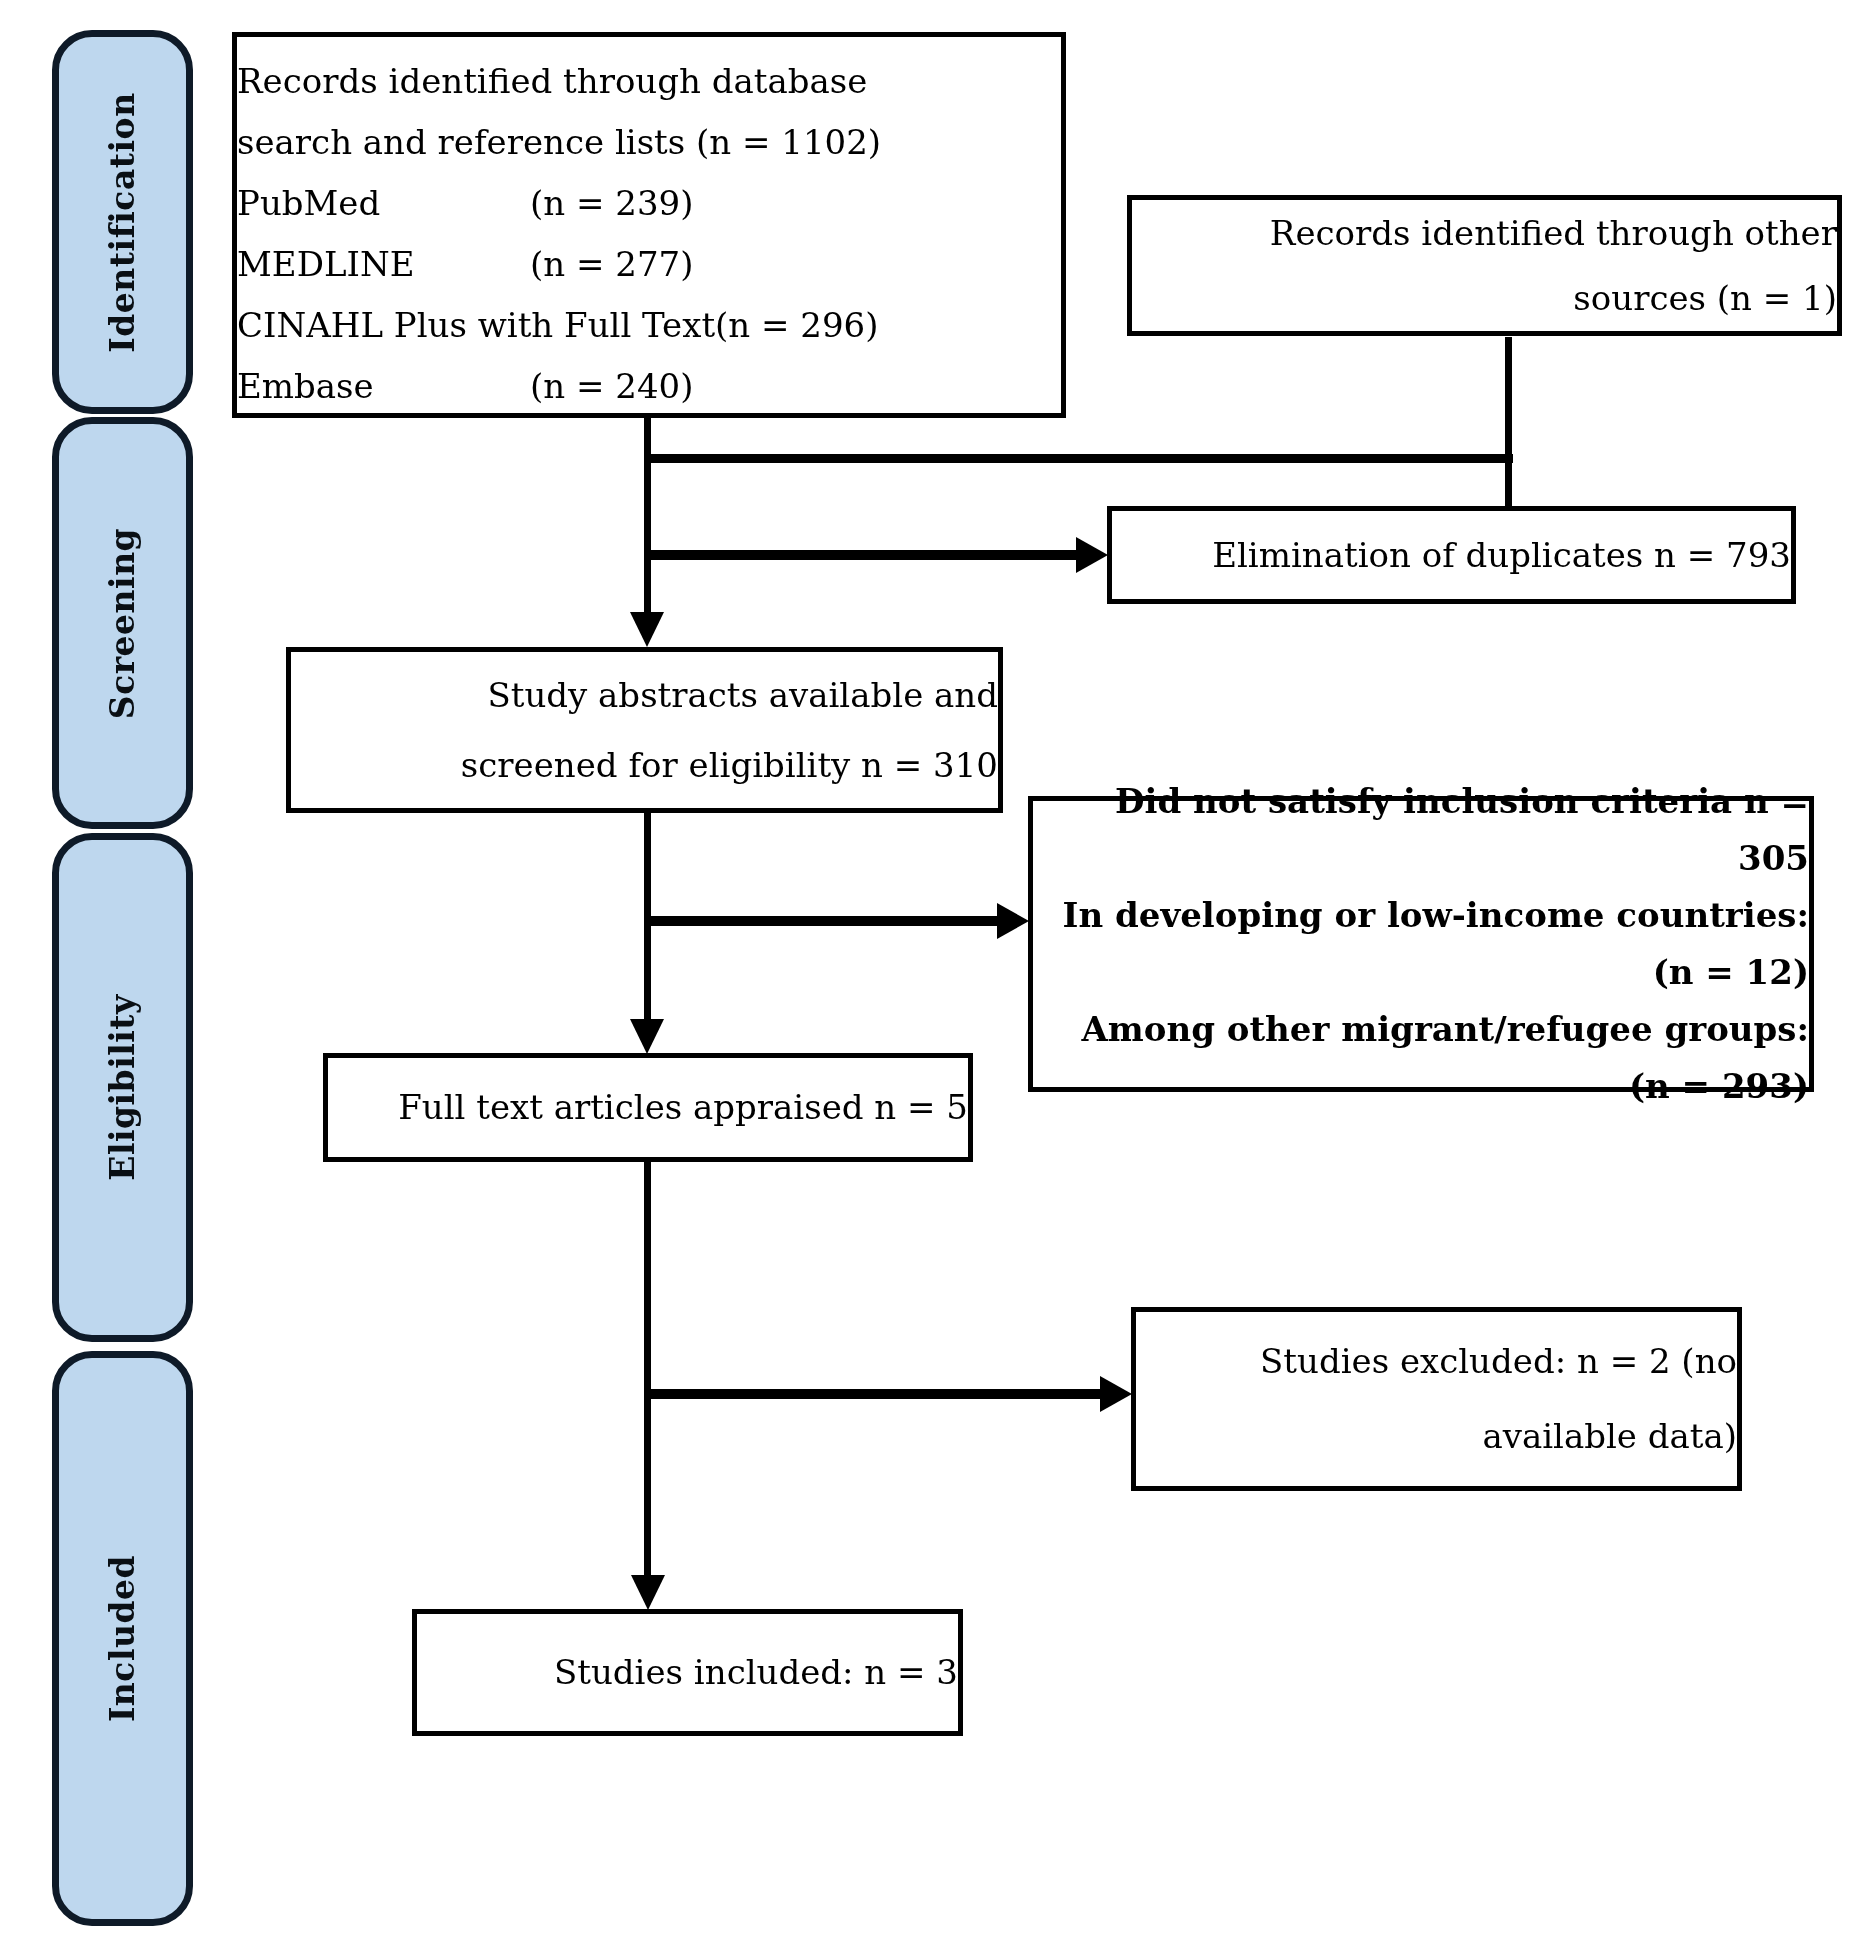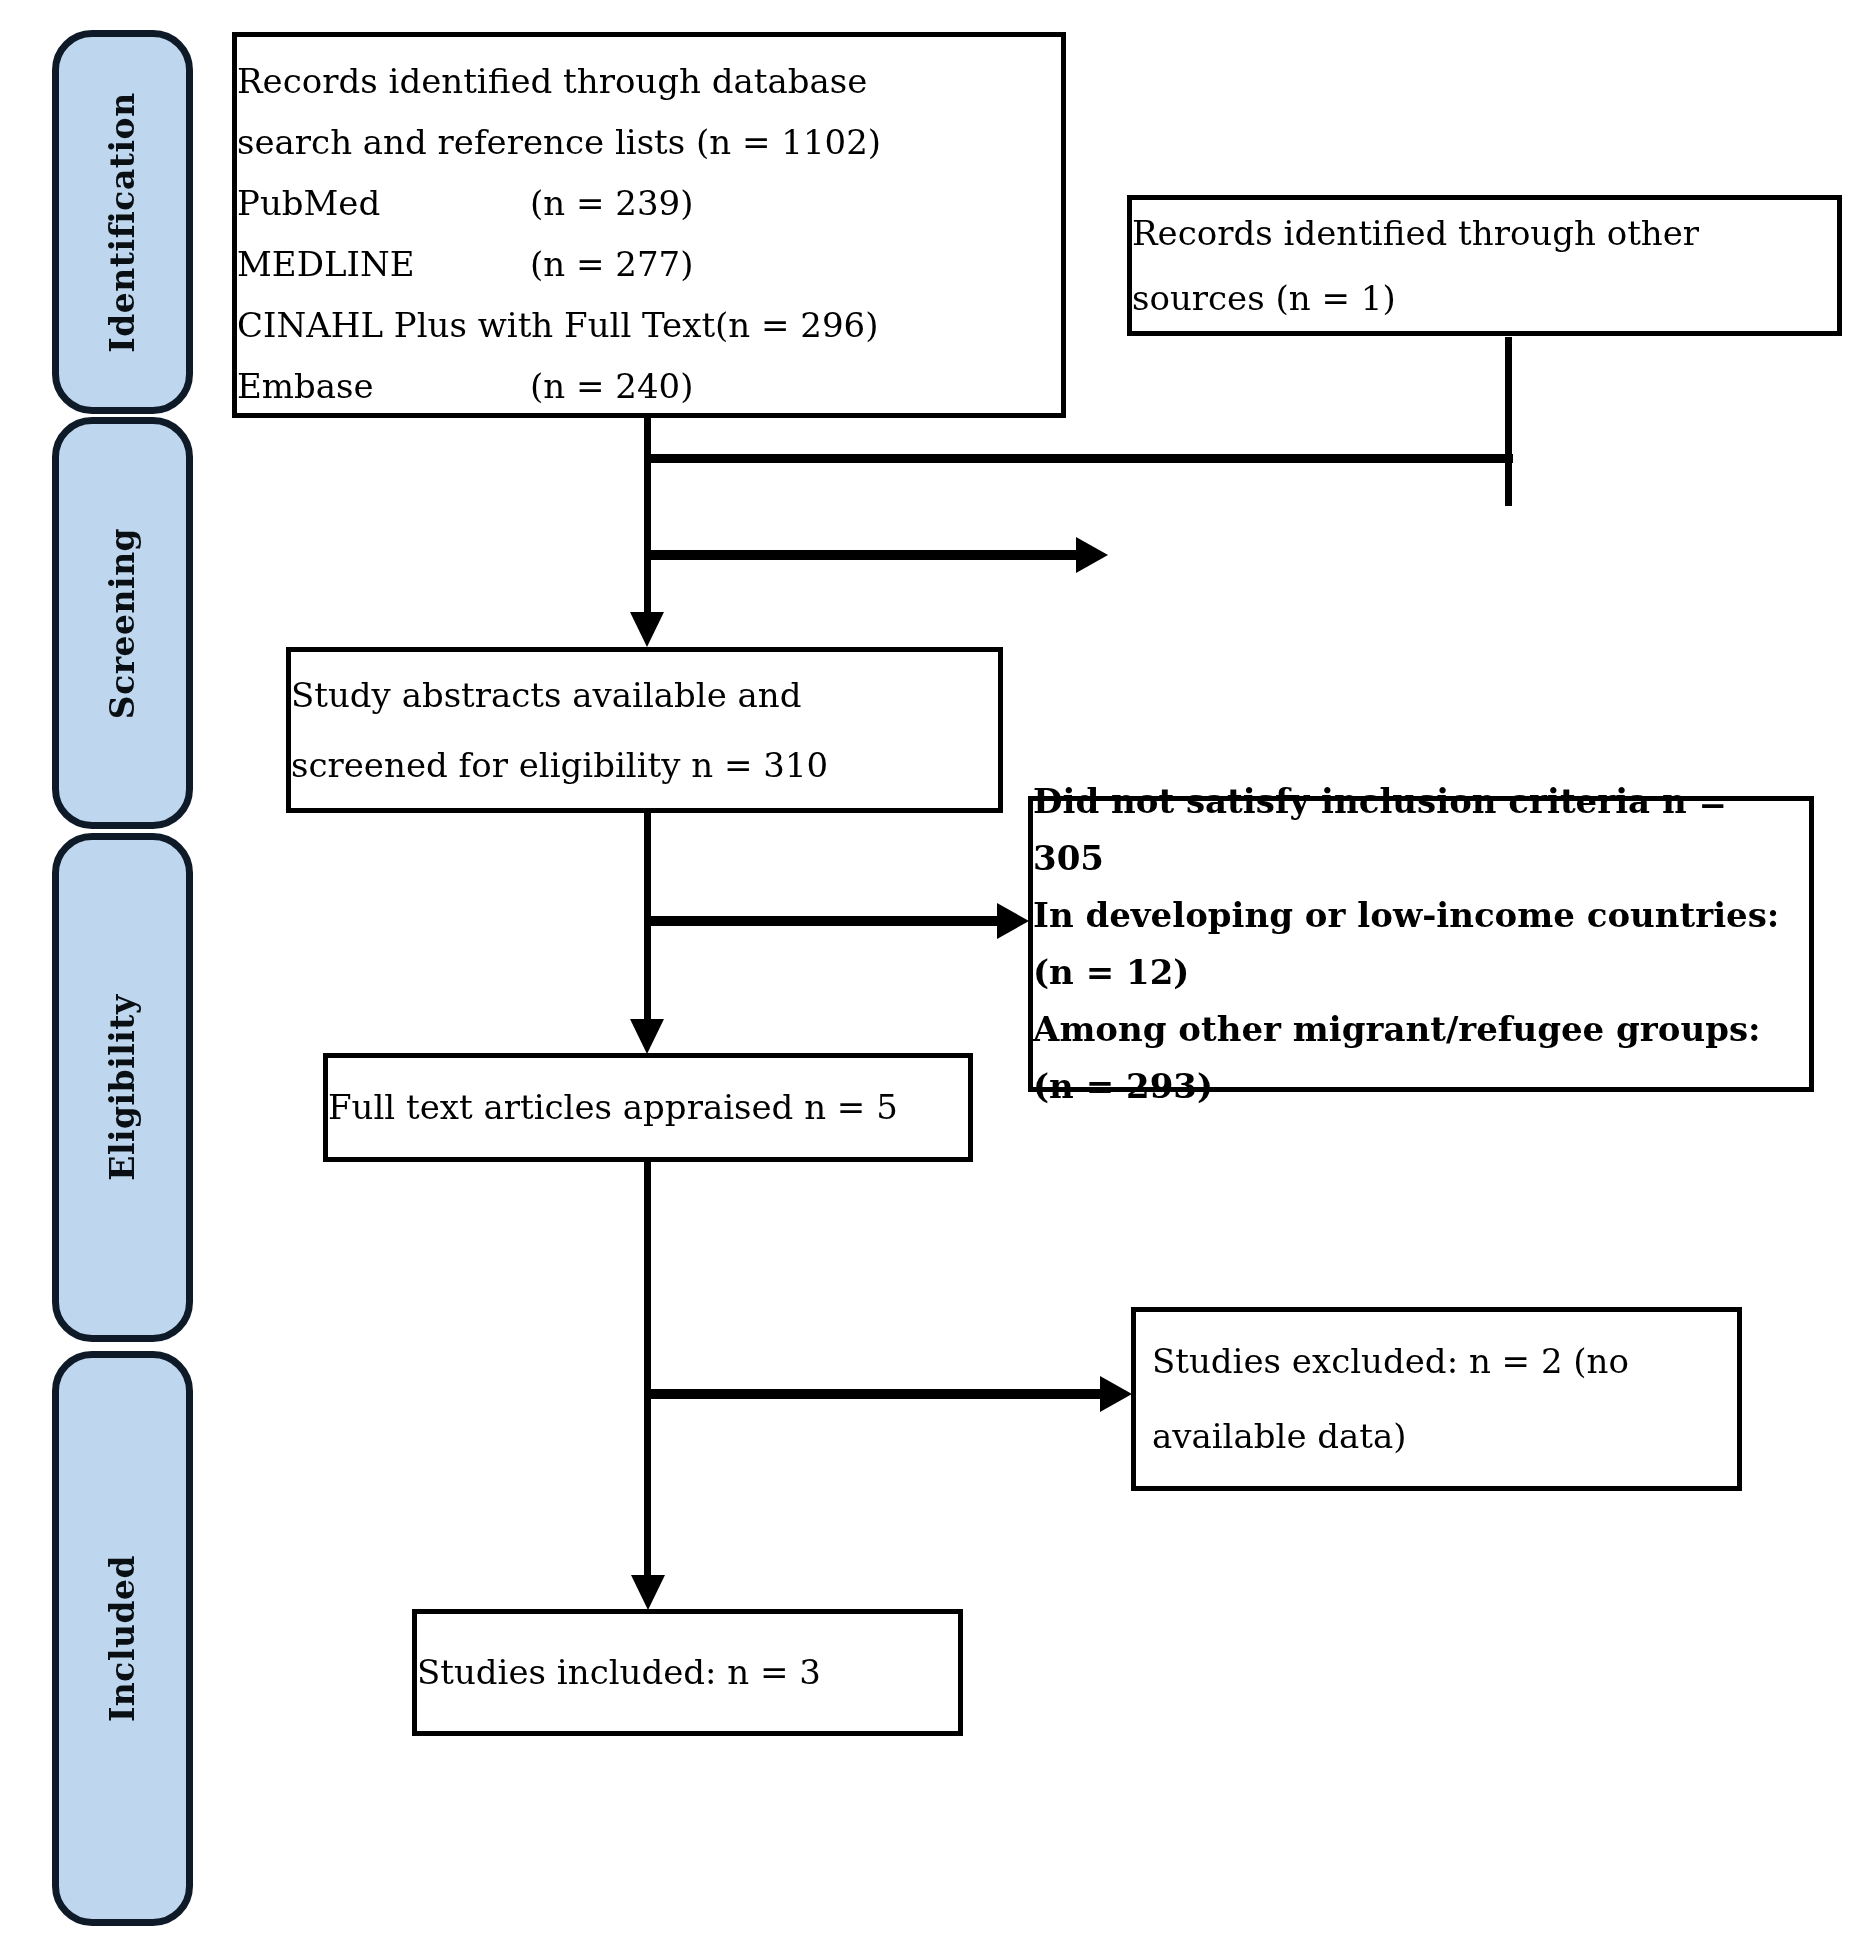--- a/index.html
+++ b/index.html
@@ -40,21 +40,21 @@
   .stage-included       { top: 1351px; height: 575px; }
 
   
   .fbox {
     position: absolute;
     background: #ffffff;
     border: 5.1px solid #000000;
     box-sizing: border-box;
     font-size: 34px;
     line-height: 61px;
-    text-align: left;
+    text-align: right;
   }
   .fbox .vcenter {
     display: flex;
     flex-direction: column;
     justify-content: center;
     height: 100%;
     width: 100%;
   }
 
   .box-identified { left: 232px; top: 32px; width: 834px; height: 386px; text-align: left; }
@@ -141,20 +141,25 @@
     </div>
   </div>
 
   <div class="fbox box-other-sources">
     <div class="vcenter">
       <div>Records identified through other</div>
       <div>sources (n = 1)</div>
     </div>
   </div>
 
+  <div class="fbox box-duplicates">
+    <div class="vcenter">
+      <div>Elimination of duplicates n = 793</div>
+    </div>
+  </div>
 
   <div class="fbox box-abstracts">
     <div class="vcenter">
       <div>Study abstracts available and</div>
       <div>screened for eligibility n = 310</div>
     </div>
   </div>
 
   <div class="fbox box-excl-criteria">
     <div class="vcenter">

